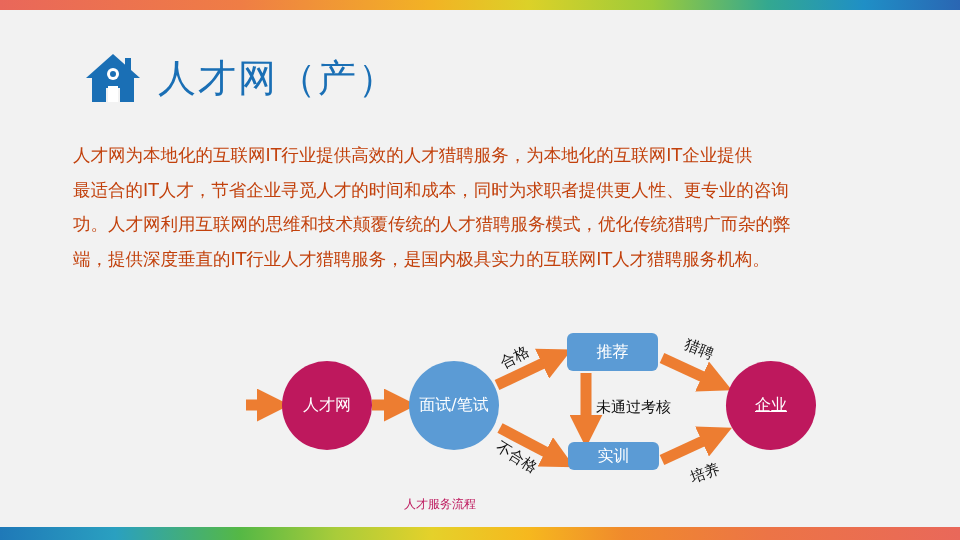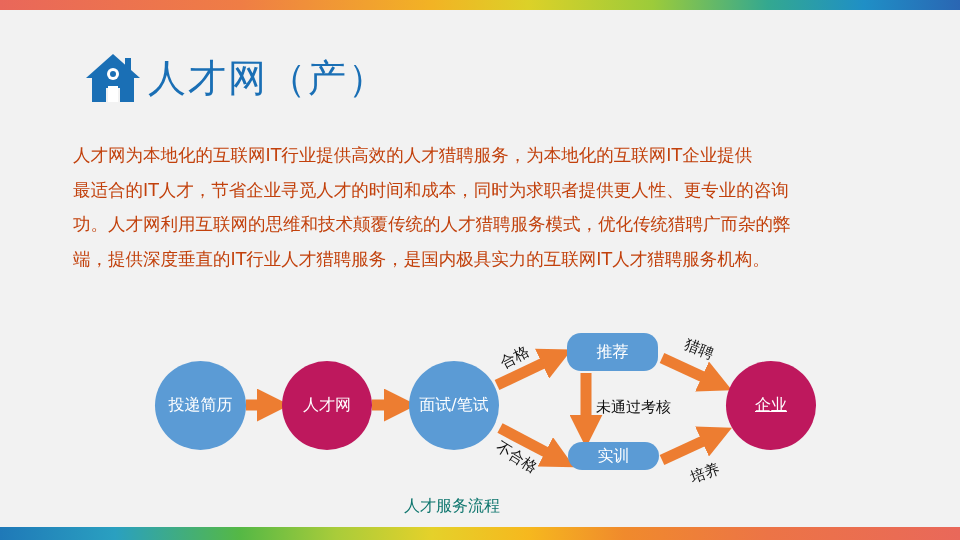--- a/index.html
+++ b/index.html
@@ -3,30 +3,30 @@
 <meta charset="utf-8">
 <style>
   html, body { margin:0; padding:0; }
   body { width:960px; height:540px; background:#f2f2f2; position:relative; overflow:hidden; font-family:"DejaVu Sans", sans-serif; }
   .stripe-top { position:absolute; left:0; top:0; width:960px; height:10px;
     background:linear-gradient(90deg,#e9675a 0%,#ef7d45 25%,#f2b324 45%,#dcd128 55%,#9ccb3a 68%,#33a890 80%,#1f8fc6 90%,#2a66b3 100%); }
   .stripe-bottom { position:absolute; left:0; top:527px; width:960px; height:13px;
     background:linear-gradient(90deg,#1f79b8 0%,#2aa0c0 12%,#55b845 25%,#a9cc3a 35%,#e5d12a 45%,#f6b81e 55%,#f08a2c 65%,#ec7446 80%,#e9685a 100%); }
   .title { position:absolute; left:84px; top:52px; display:flex; align-items:center; }
   .title .house { width:58px; height:52px; }
-  .title .text { font-size:38px; color:#1a6fb5; margin-left:6px; letter-spacing:2px; }
+  .title .text { font-size:38px; color:#1a6fb5; margin-left:16px; letter-spacing:2px; }
   .para { position:absolute; left:73px; top:138px; width:830px; font-size:17.5px; line-height:34.5px; color:#c2410c; }
   .para div { white-space:nowrap; }
   .diagram { position:absolute; left:0; top:0; width:960px; height:540px; }
   .circle { position:absolute; border-radius:50%; display:flex; align-items:center; justify-content:center; color:#fff; font-size:16px; }
   .blue { background:#5b9bd5; }
   .peach { background:#be185d; }
-  .box { position:absolute; border-radius:14px; background:#5b9bd5; color:#fff; font-size:16px; display:flex; align-items:center; justify-content:center; }
+  .box { position:absolute; border-radius:6px; background:#5b9bd5; color:#fff; font-size:16px; display:flex; align-items:center; justify-content:center; }
   .lbl { position:absolute; font-size:15px; color:#111; white-space:nowrap; }
-  .caption { position:absolute; left:404px; top:496px; font-size:16px; color:#0f766e; }
+  .caption { position:absolute; left:404px; top:496px; font-size:12px; color:#be185d; }
   svg.arrows { position:absolute; left:0; top:0; }
 </style>
 </head>
 <body>
 
 <div class="stripe-top"></div>
 
 <div class="title">
   <svg class="house" viewBox="0 0 58 52">
     <polygon points="29,2 2,26 8,26 8,50 22,50 22,36 36,36 36,50 50,50 50,26 56,26" fill="#1a6fb5"></polygon>
@@ -56,23 +56,20 @@
       <line x1="246" y1="405" x2="270" y2="405"></line>
       <line x1="372" y1="405" x2="397" y2="405"></line>
       <line x1="497" y1="385" x2="554" y2="358"></line>
       <line x1="500" y1="428" x2="557" y2="458"></line>
       <line x1="662" y1="358" x2="714" y2="382"></line>
       <line x1="662" y1="460" x2="714" y2="436"></line>
       <line x1="586" y1="373" x2="586" y2="428"></line>
     </g>
   </svg>
 
-  <div class="circle blue" style="left:155px;top:361px;width:91px;height:89px;">
-    <span>投递简历</span>
-  </div>
   <div class="circle peach" style="left:282px;top:361px;width:90px;height:89px;">
     <span>人才网</span>
   </div>
   <div class="circle blue" style="left:409px;top:361px;width:90px;height:89px;">
     <span>面试/笔试</span>
   </div>
   <div class="box" style="left:567px;top:333px;width:91px;height:38px;">
     <span>推荐</span>
   </div>
   <div class="box" style="left:568px;top:442px;width:91px;height:28px;">

